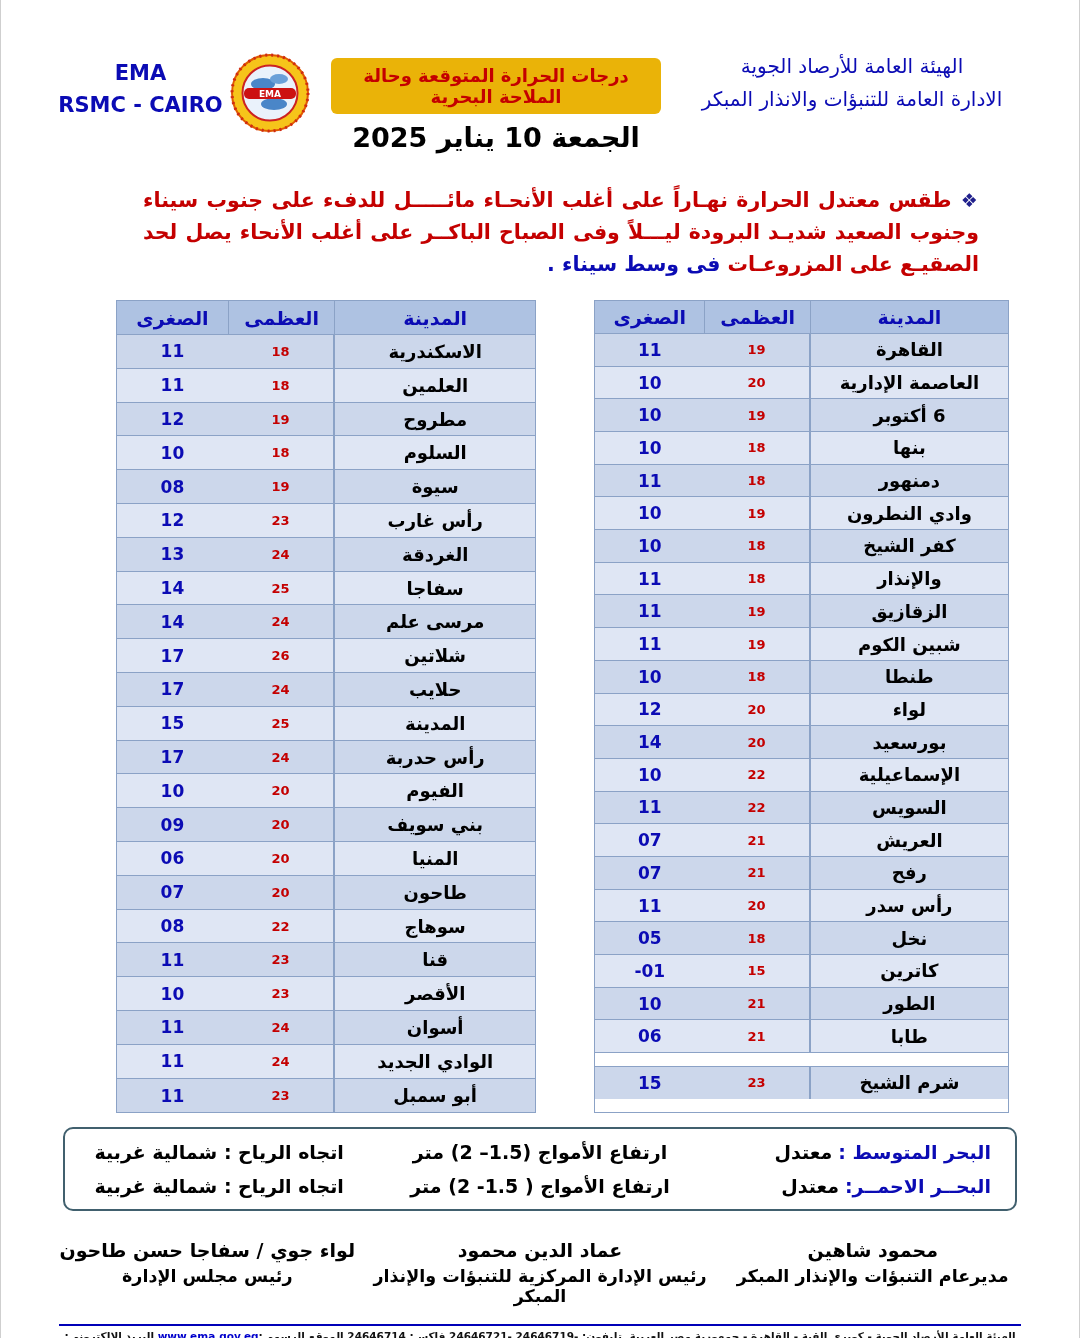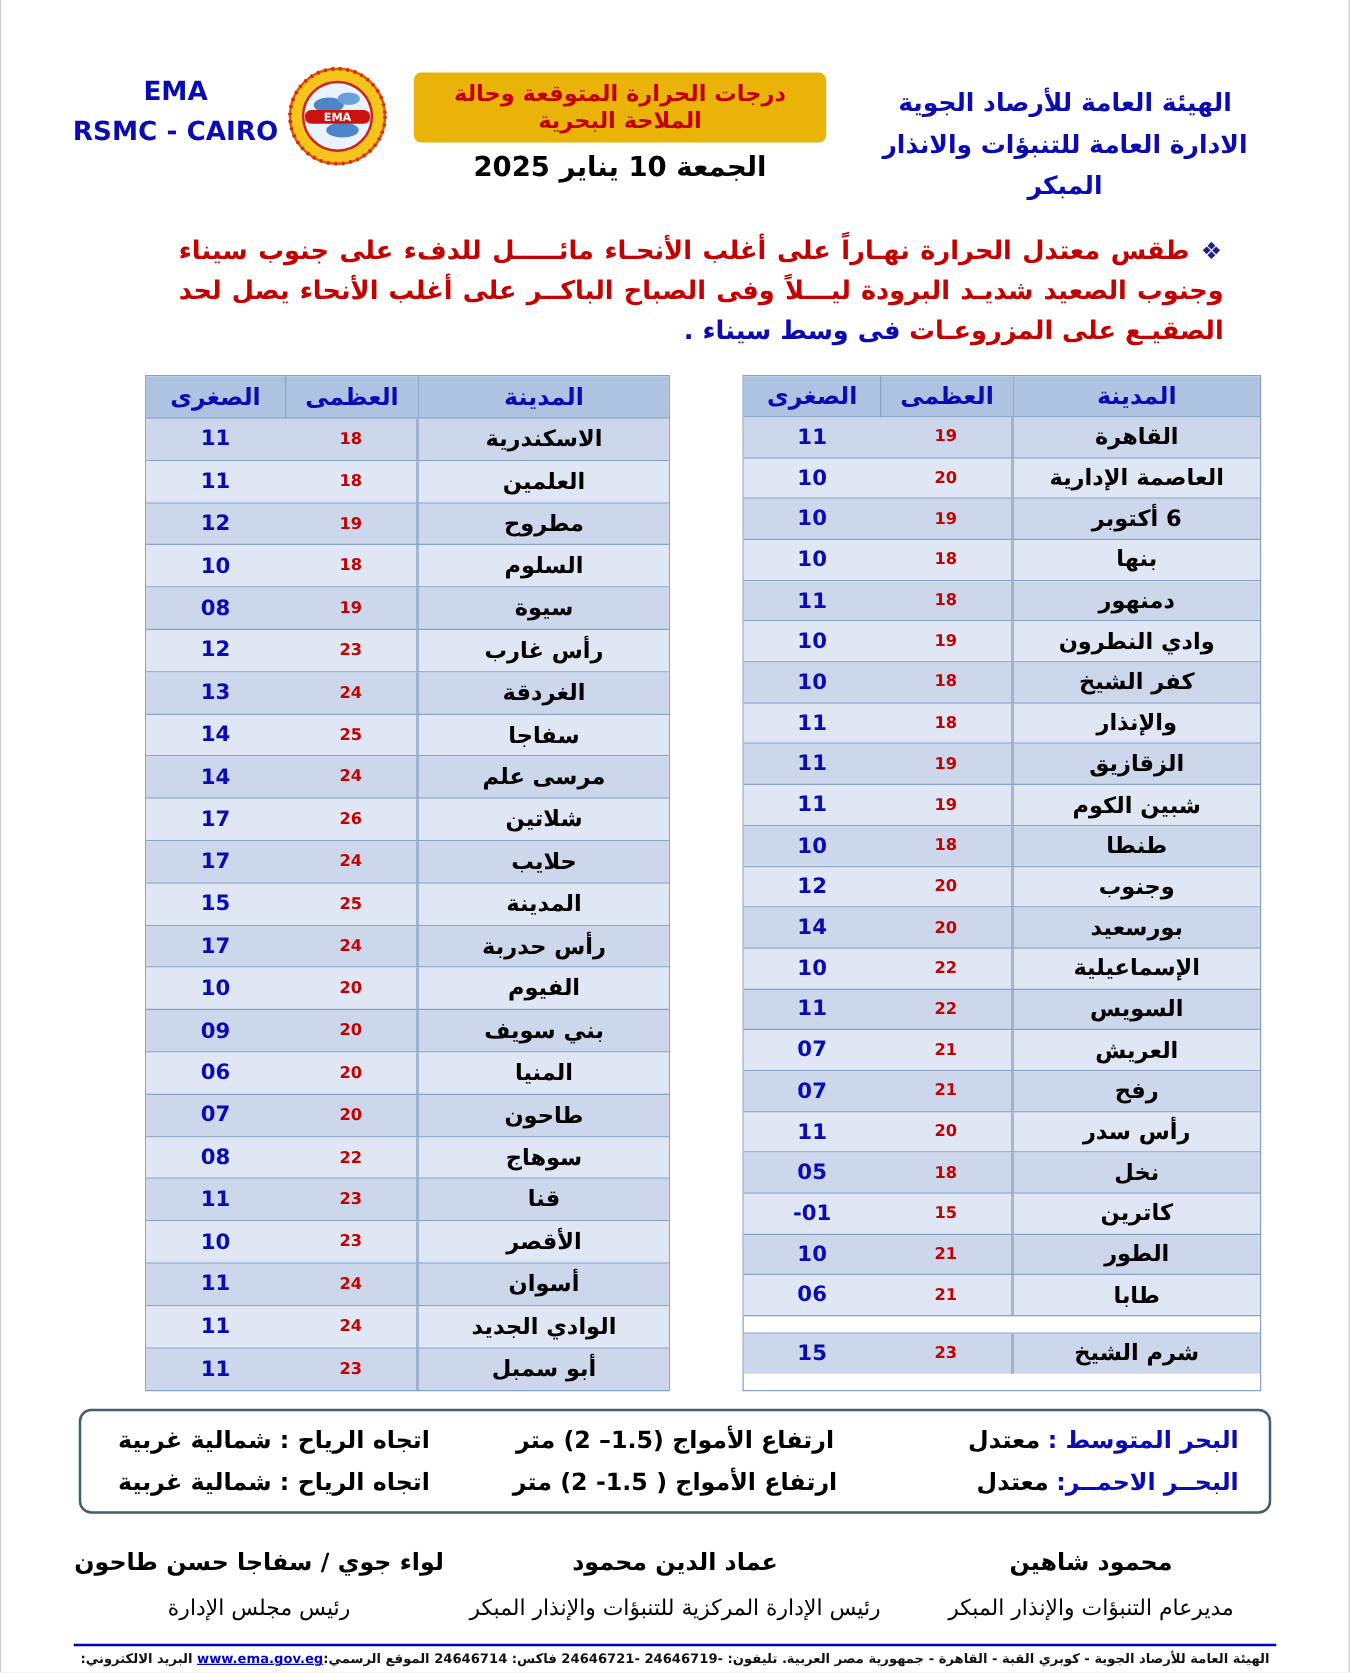--- a/index.html
+++ b/index.html
@@ -10,24 +10,24 @@
     --row-even:#dfe6f4;
     --grid-line:#8ba2c6;
   }
   *{box-sizing:border-box;}
   html,body{margin:0;padding:0;background:#e9e9e9;}
   body{font-family:"DejaVu Sans", sans-serif;}
   .page{position:relative;width:1080px;height:1338px;margin:0 auto;background:#ffffff;direction:rtl;overflow:hidden;border-left:1px solid #cfcfcf;border-right:1px solid #cfcfcf;}
 
   
   .header{position:relative;height:155px;}
-  .org{position:absolute;top:50px;right:52px;width:350px;text-align:center;color:var(--blue);font-weight:bold;font-size:20px;line-height:1.65;margin-top:16px;}
+  .org{position:absolute;top:50px;right:52px;width:350px;text-align:center;color:var(--blue);font-weight:normal;font-size:20px;line-height:1.65;}
   .title-wrap{position:absolute;top:58px;left:330px;width:330px;text-align:center;}
   .title-box{display:inline-block;background:#eab308;border-radius:6px;padding:7px 12px;color:var(--red);font-weight:bold;font-size:18px;}
-  .date{margin-top:8px;font-weight:bold;font-size:22px;color:#000;}
+  .date{margin-top:8px;font-weight:bold;font-size:27px;color:#000;}
   .ema-en{position:absolute;top:58px;left:52px;width:175px;text-align:center;direction:ltr;color:var(--blue);font-weight:bold;font-size:21px;line-height:1.5;}
   .logo{position:absolute;top:52px;left:228px;width:82px;height:82px;}
 
   
   .bulletin{margin:30px 100px 0 142px;text-align:justify;font-weight:bold;font-size:20.5px;line-height:1.55;color:var(--red);}
   .bullet{color:#20208c;margin-left:9px;font-size:19px;}
   .blue-tail{color:var(--blue);}
 
   
   .tables{display:flex;justify-content:space-between;margin:20px 70px 0 115px;}
@@ -52,21 +52,21 @@
   
   .marine{margin:14px 62px 0;border:2.5px solid #41606e;border-radius:10px;padding:12px 10px;}
   .marine-grid{display:grid;grid-template-columns:31% 38% 31%;row-gap:12px;}
   .mcell{display:flex;align-items:center;justify-content:center;font-weight:bold;font-size:19px;color:#000;white-space:nowrap;}
   .mcell.sea{justify-content:flex-start;padding-inline-start:14px;}
   .sea-label{color:var(--blue);margin-inline-end:6px;}
 
   
   .signatures{display:grid;grid-template-columns:1fr 1.2fr 1fr;margin:28px 55px 0;text-align:center;}
   .sig-name{font-weight:bold;font-size:19px;color:#000;}
-  .sig-title{font-weight:normal;font-size:17.5px;color:#000;margin-top:16px;}
+  .sig-title{font-weight:bold;font-size:17.5px;color:#000;margin-top:5px;}
 
   
   .footer{margin:18px 58px 0;border-top:2px solid #0000b8;padding-top:4px;text-align:center;font-size:10.5px;color:#111;font-weight:bold;}
   .flink{color:#0000cc;text-decoration:underline;cursor:pointer;}
 </style>
 </head>
 <body>
 
 <div class="page">
 
@@ -160,21 +160,21 @@
           <div class="tcell c-city">شبين الكوم</div>
           <div class="tcell c-max num">19</div>
           <div class="tcell c-min num">11</div>
         </div>
         <div class="trow odd">
           <div class="tcell c-city">طنطا</div>
           <div class="tcell c-max num">18</div>
           <div class="tcell c-min num">10</div>
         </div>
         <div class="trow even">
-          <div class="tcell c-city">وجنوب</div>
+          <div class="tcell c-city">لواء</div>
           <div class="tcell c-max num">20</div>
           <div class="tcell c-min num">12</div>
         </div>
         <div class="trow odd">
           <div class="tcell c-city">بورسعيد</div>
           <div class="tcell c-max num">20</div>
           <div class="tcell c-min num">14</div>
         </div>
         <div class="trow even">
           <div class="tcell c-city">الإسماعيلية</div>

